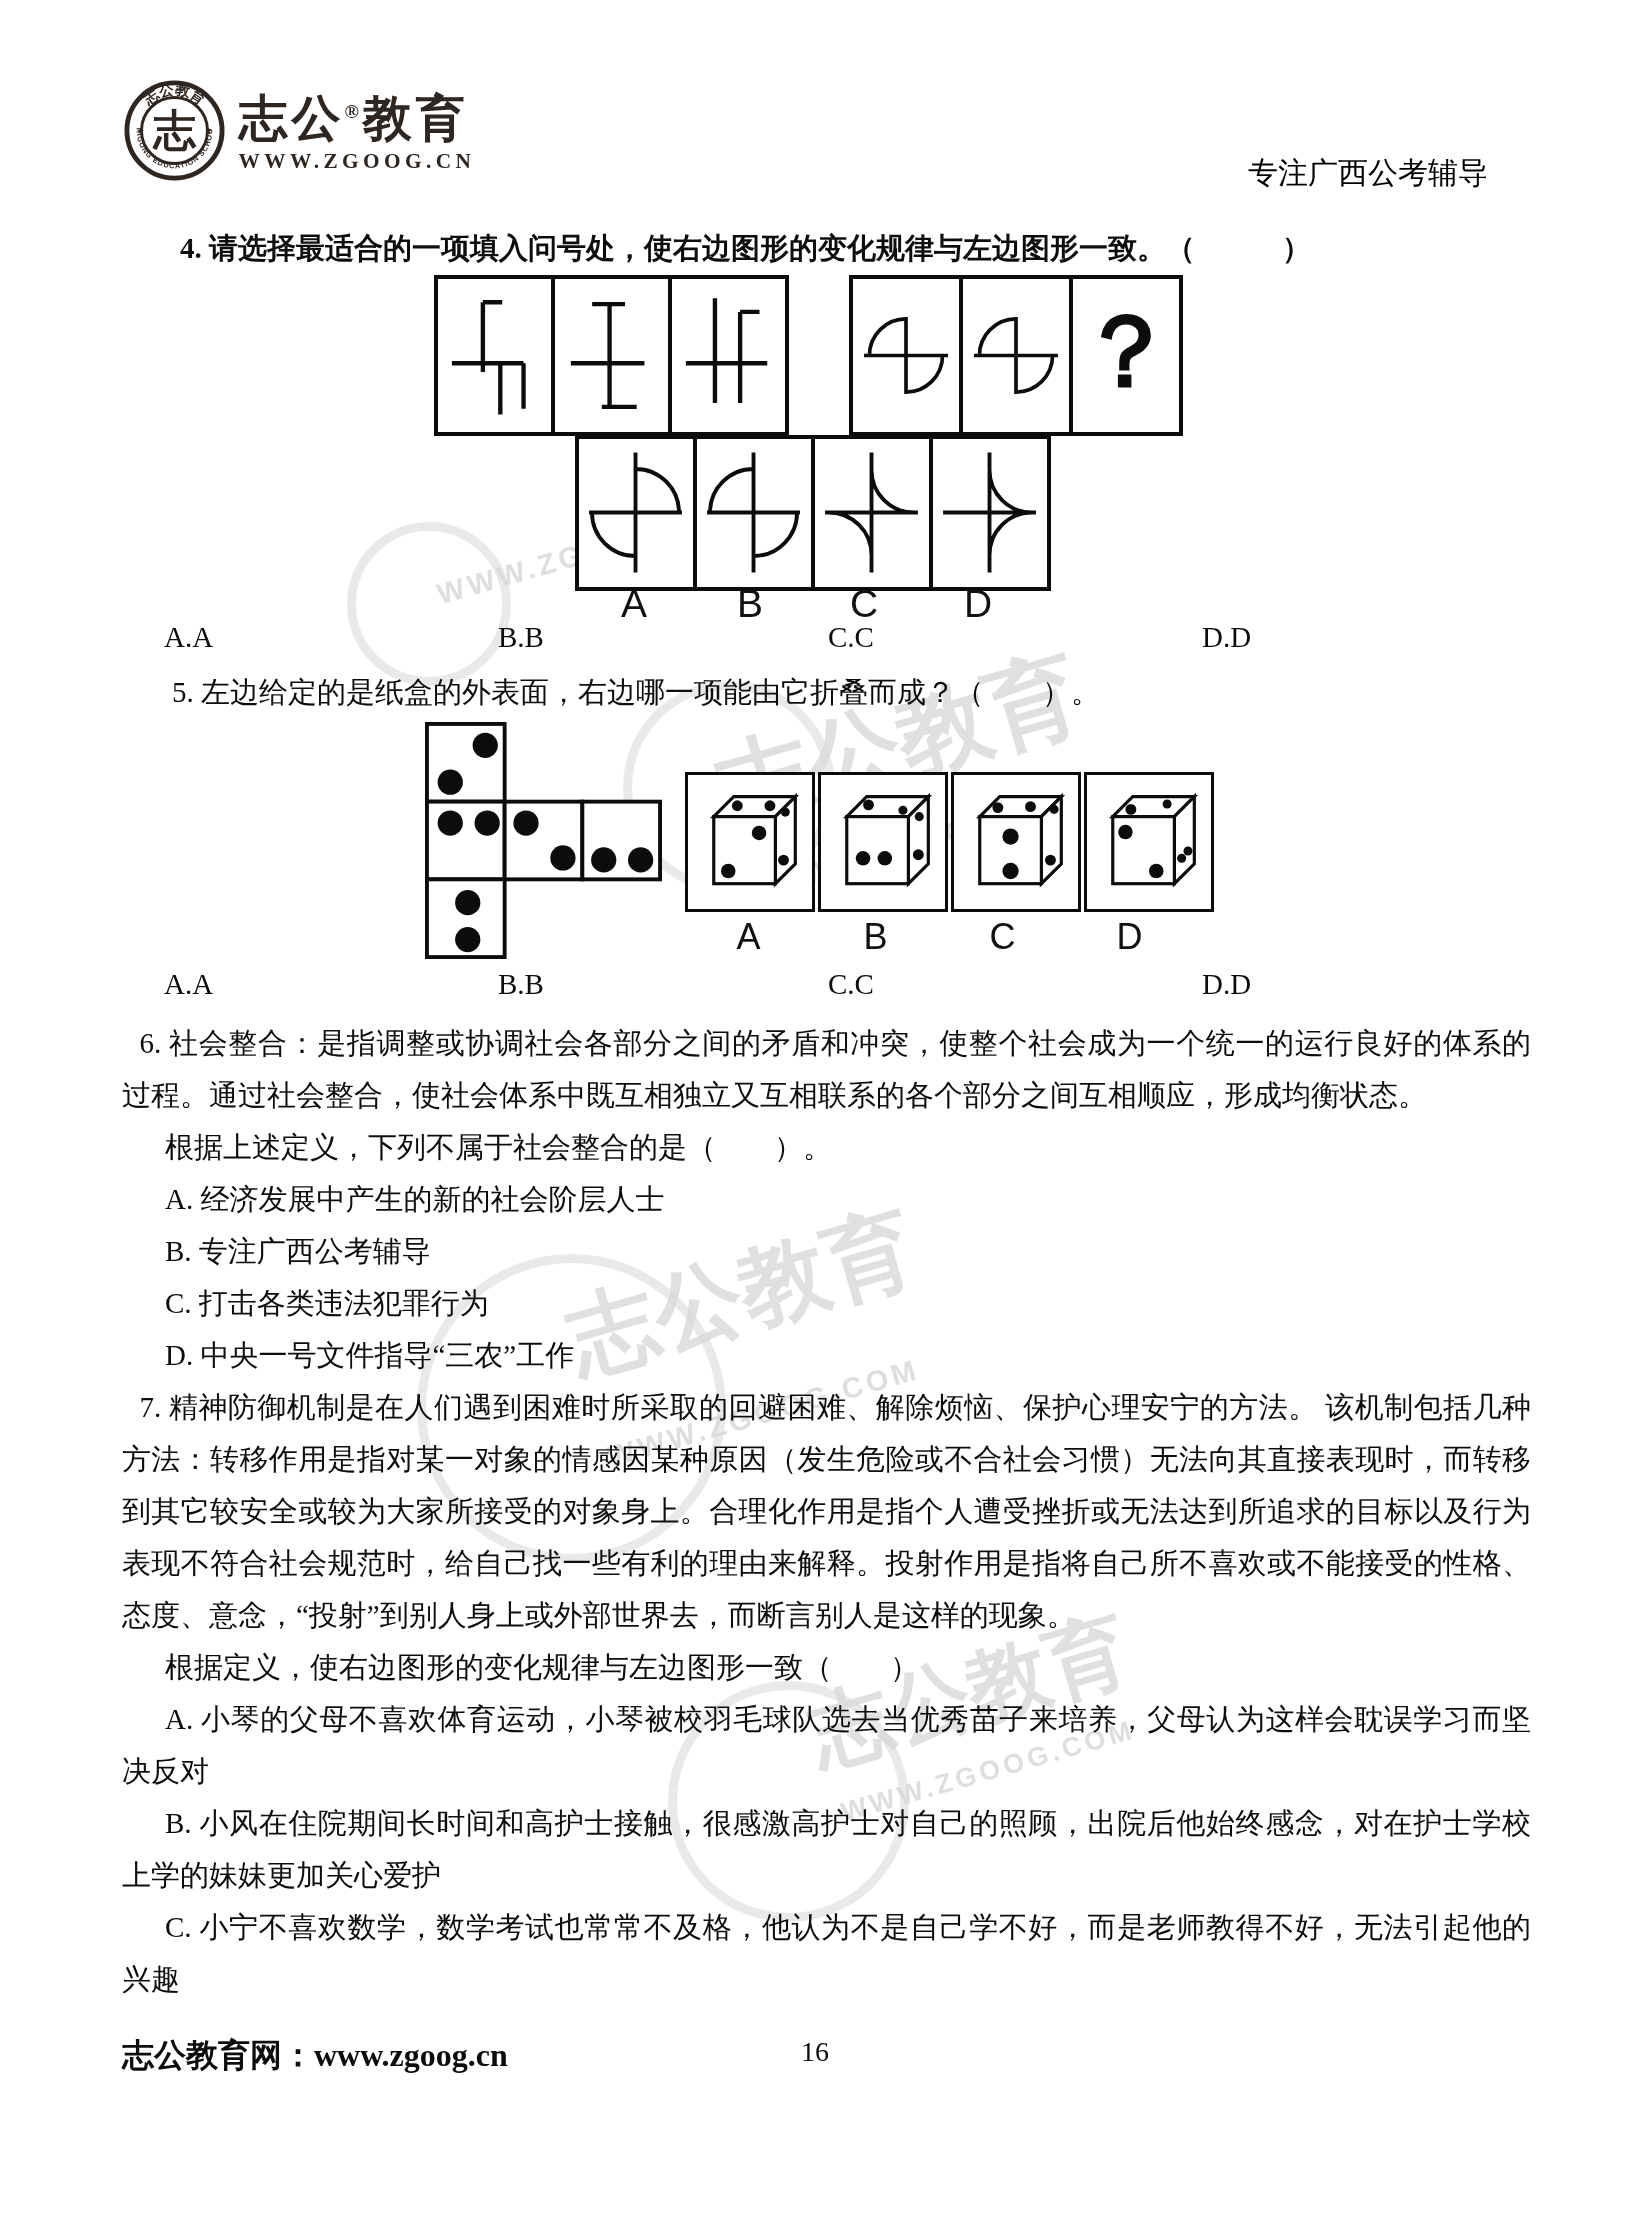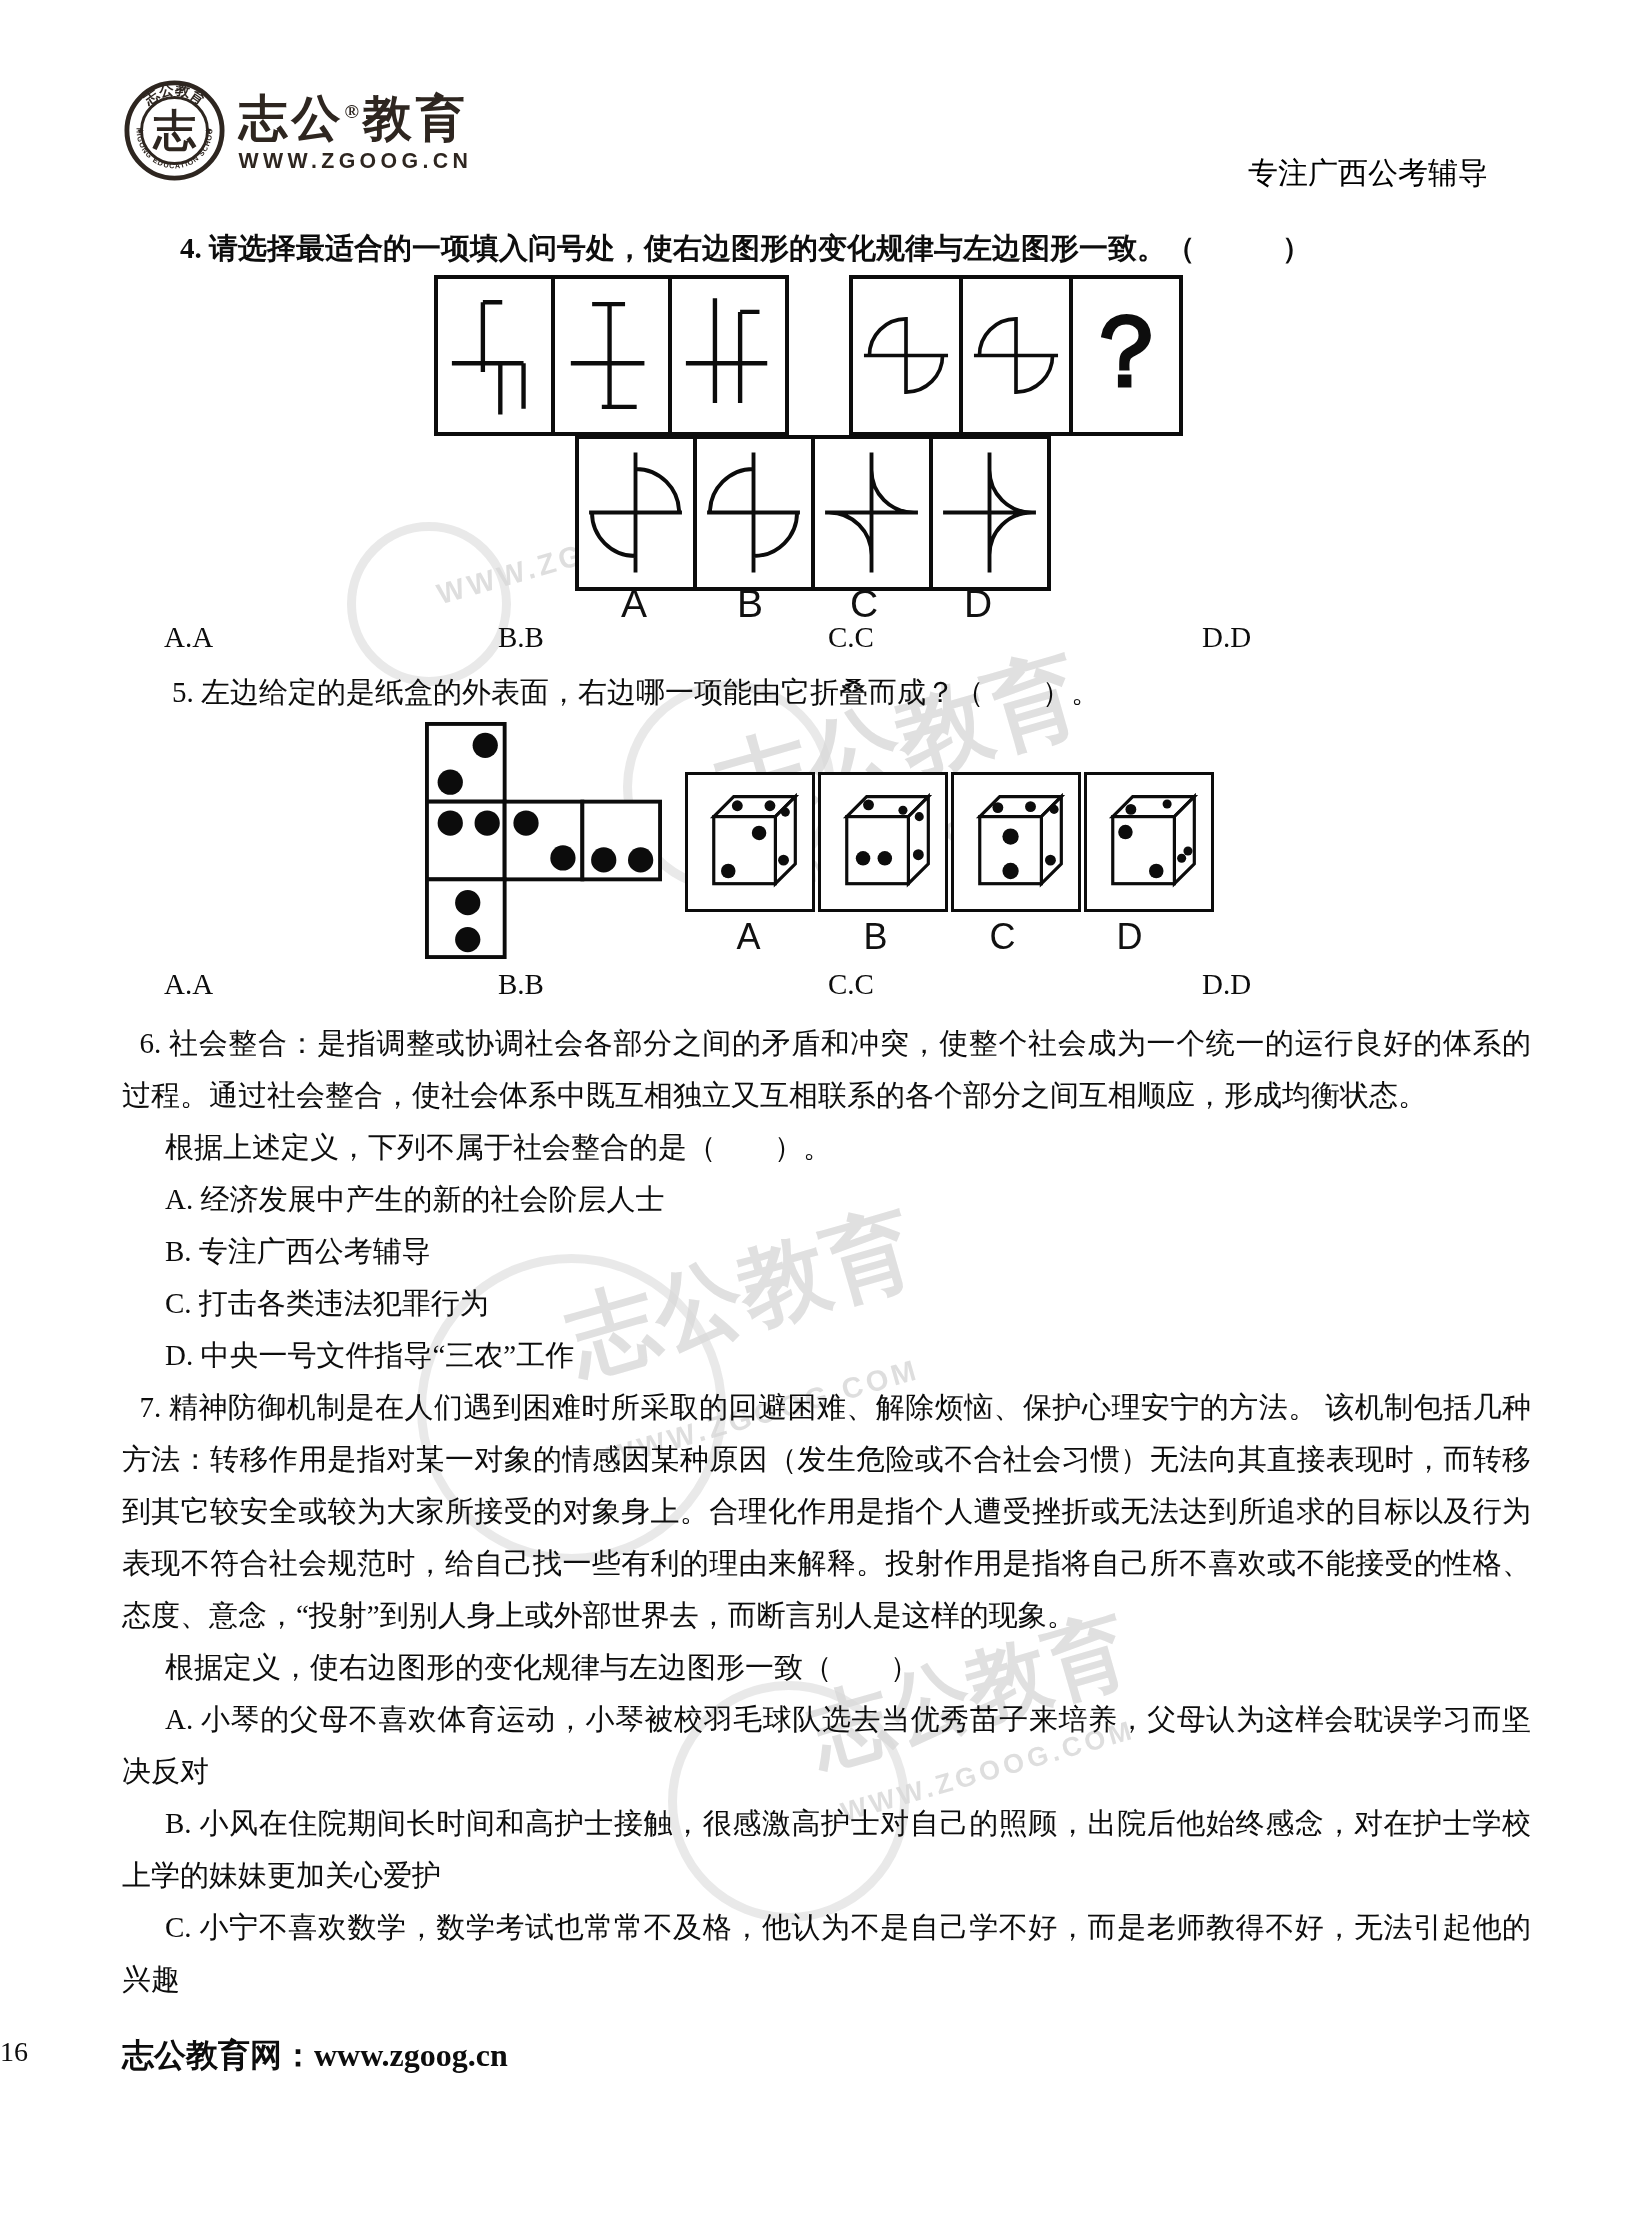--- a/index.html
+++ b/index.html
@@ -6,21 +6,21 @@
   .page{position:relative;width:1651px;height:2223px;background:#ffffff;margin:0 auto;
         font-family:"Liberation Serif","DejaVu Serif",serif;color:#0d0d0d;overflow:hidden;}
   .abs{position:absolute;}
 
   
   .hdr-logo{position:absolute;left:124px;top:80px;display:flex;align-items:center;gap:13.6px;}
   .brand-col{display:flex;flex-direction:column;}
   .brand-line{font-family:Liberation Serif, serif;font-weight:900;
               font-size:49px;letter-spacing:3.9px;color:#2e2620;line-height:50px;}
   .brand-reg{font-size:19.4px;vertical-align:super;font-weight:700;}
-  .brand-url{font-family:Liberation Sans, sans-serif;font-weight:700;
+  .brand-url{font-family:Liberation Serif, serif;font-weight:700;
              font-size:21.3px;letter-spacing:4.4px;color:#2e2620;margin-top:3.9px;}
   .tagline{position:absolute;right:163px;top:153px;font-size:30px;font-weight:400;color:#000;}
 
   
   .stem-line{position:absolute;font-size:29px;white-space:nowrap;}
   .flow{position:absolute;left:122px;top:1017px;width:1409px;font-size:29px;line-height:52px;}
   .flow p{margin:0;text-align:justify;}
   .ind-sm{text-indent:17.5px;}
   .ind-md{text-indent:43px;}
 
@@ -39,21 +39,21 @@
              font-size:39px;color:#111;}
   .figlabels div{text-align:center;}
   .optrow{position:absolute;left:116px;width:1409px;height:39px;font-size:29px;}
   .optrow span{position:absolute;top:0;}
   .cubebox{width:124px;height:134px;border:3.9px solid #0c0c0c;background:#fff;
            display:flex;align-items:center;justify-content:center;}
   .cubes{position:absolute;display:flex;gap:2.9px;}
 
   
   .ftr-site{position:absolute;left:122px;top:2034px;font-size:32px;font-weight:700;}
-  .ftr-page{position:absolute;left:0;top:2036px;width:1630px;font-size:28px;}
+  .ftr-page{position:absolute;left:0;top:2036px;width:1630px;text-align:center;font-size:28px;}
 
   
   .wm{position:absolute;z-index:1;pointer-events:none;color:#d9d9d9;}
   .wm-ring{border-radius:50%;border:9.7px solid #e2e2e2;opacity:.75;}
   .wm-brand{font-family:"Liberation Sans","DejaVu Sans",sans-serif;font-weight:900;opacity:.8;}
   .wm-url{font-family:"Liberation Sans","DejaVu Sans",sans-serif;font-weight:700;
           letter-spacing:3.9px;opacity:.85;}
   .z2{z-index:2;}
   svg{display:block;}
 </style>

